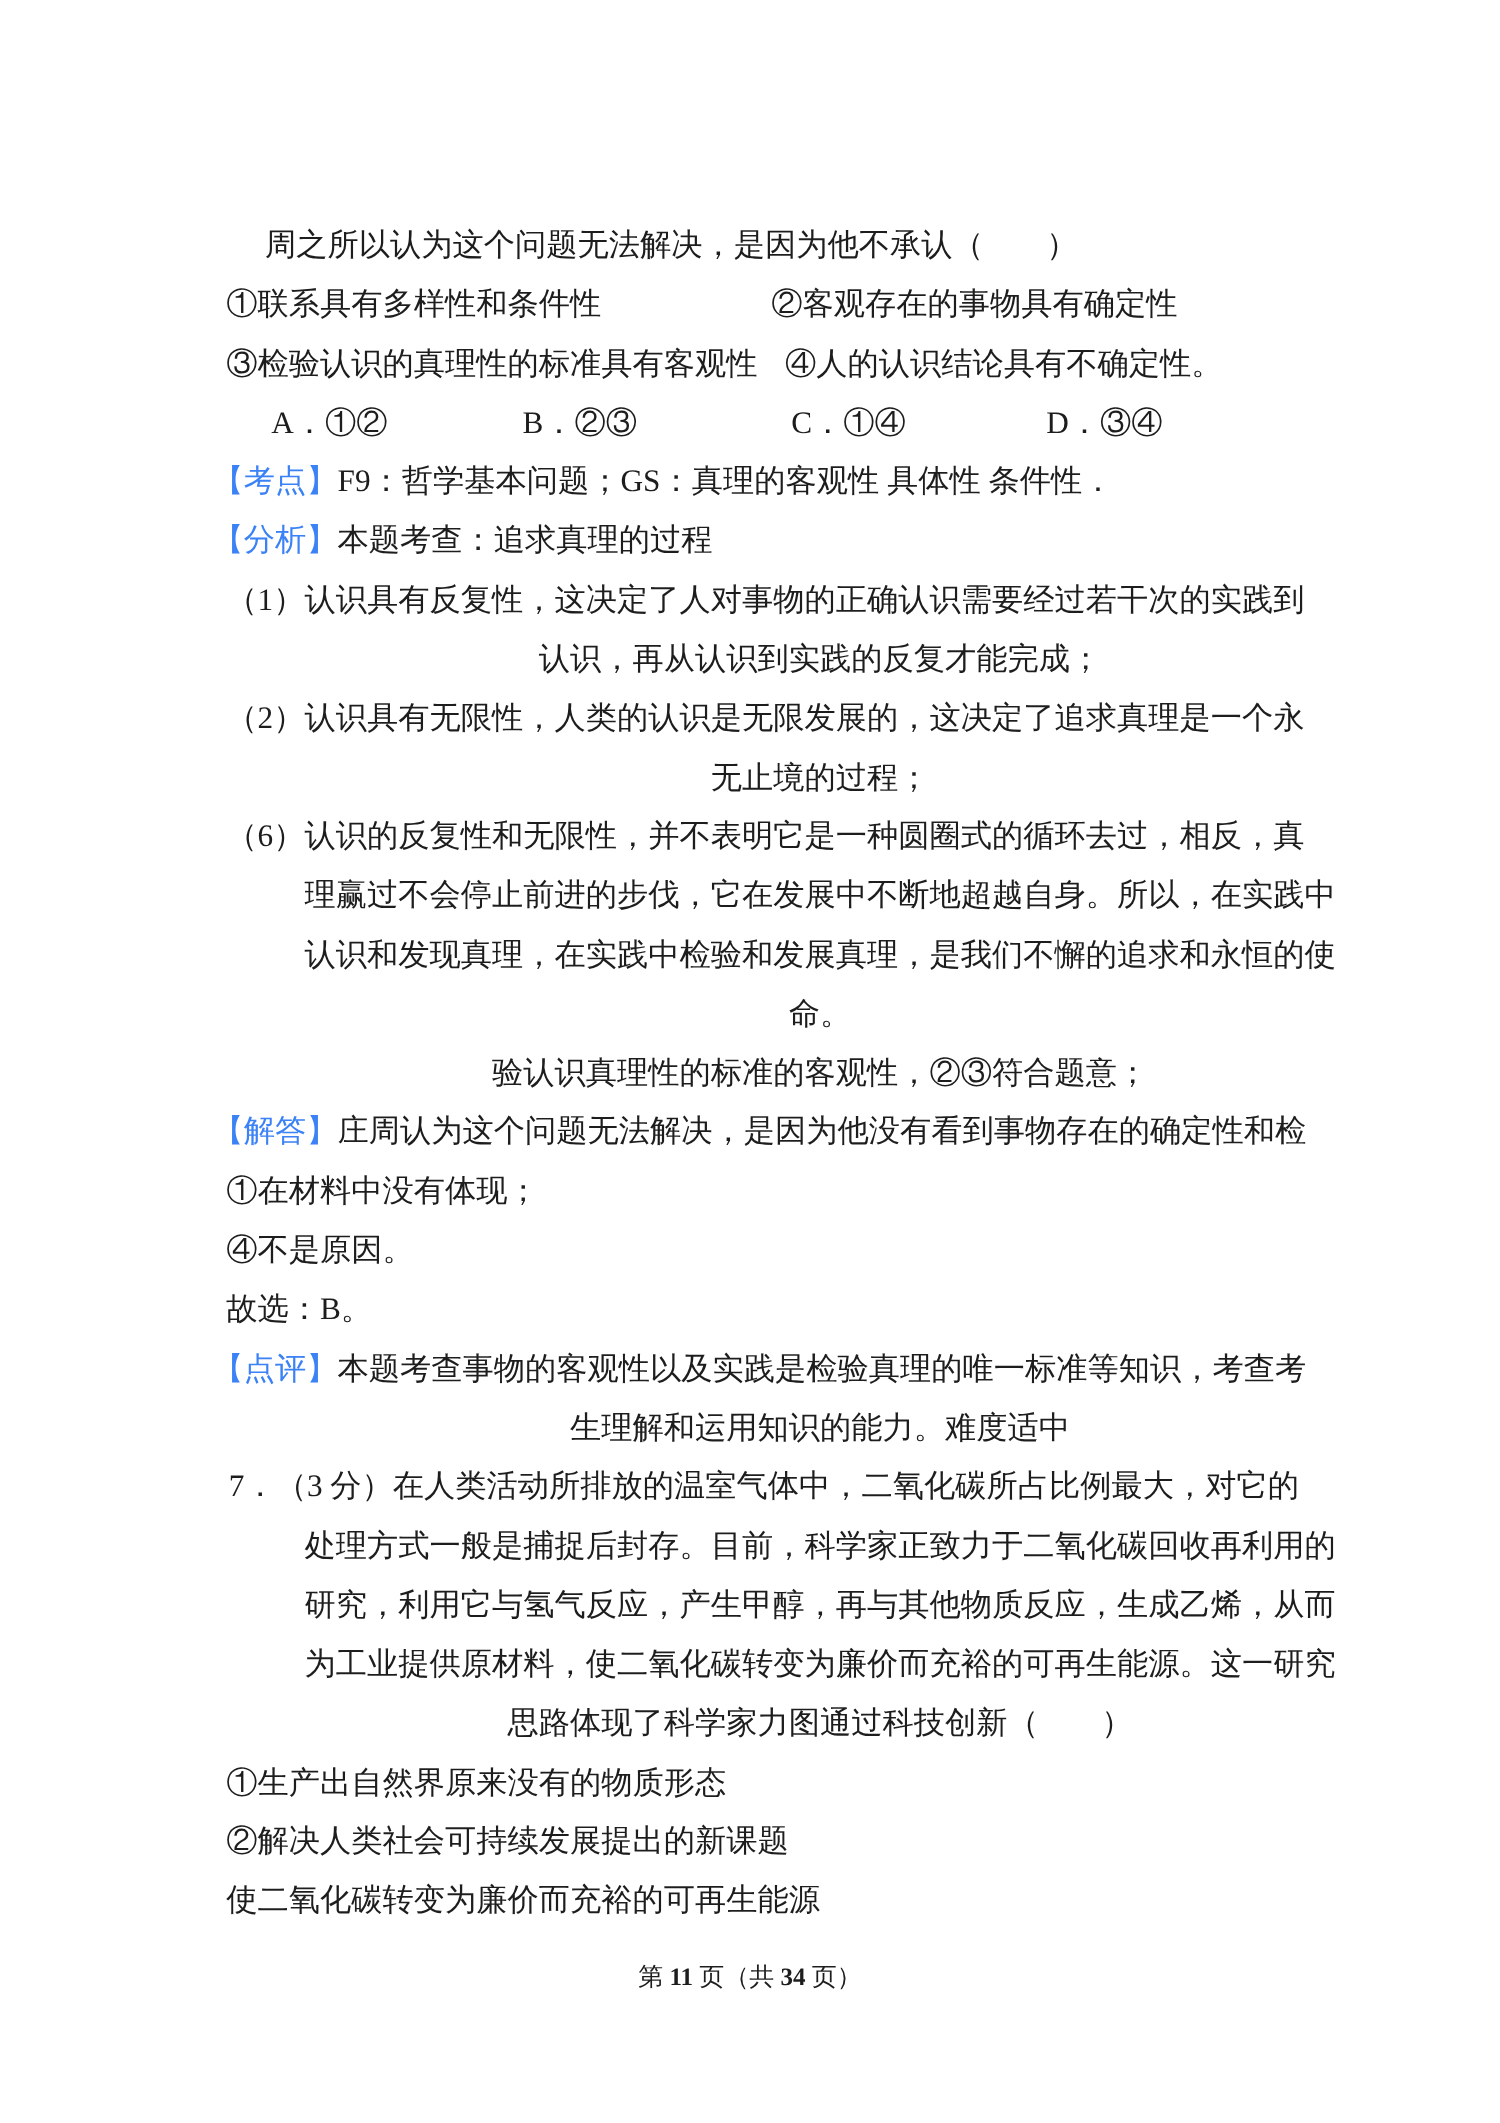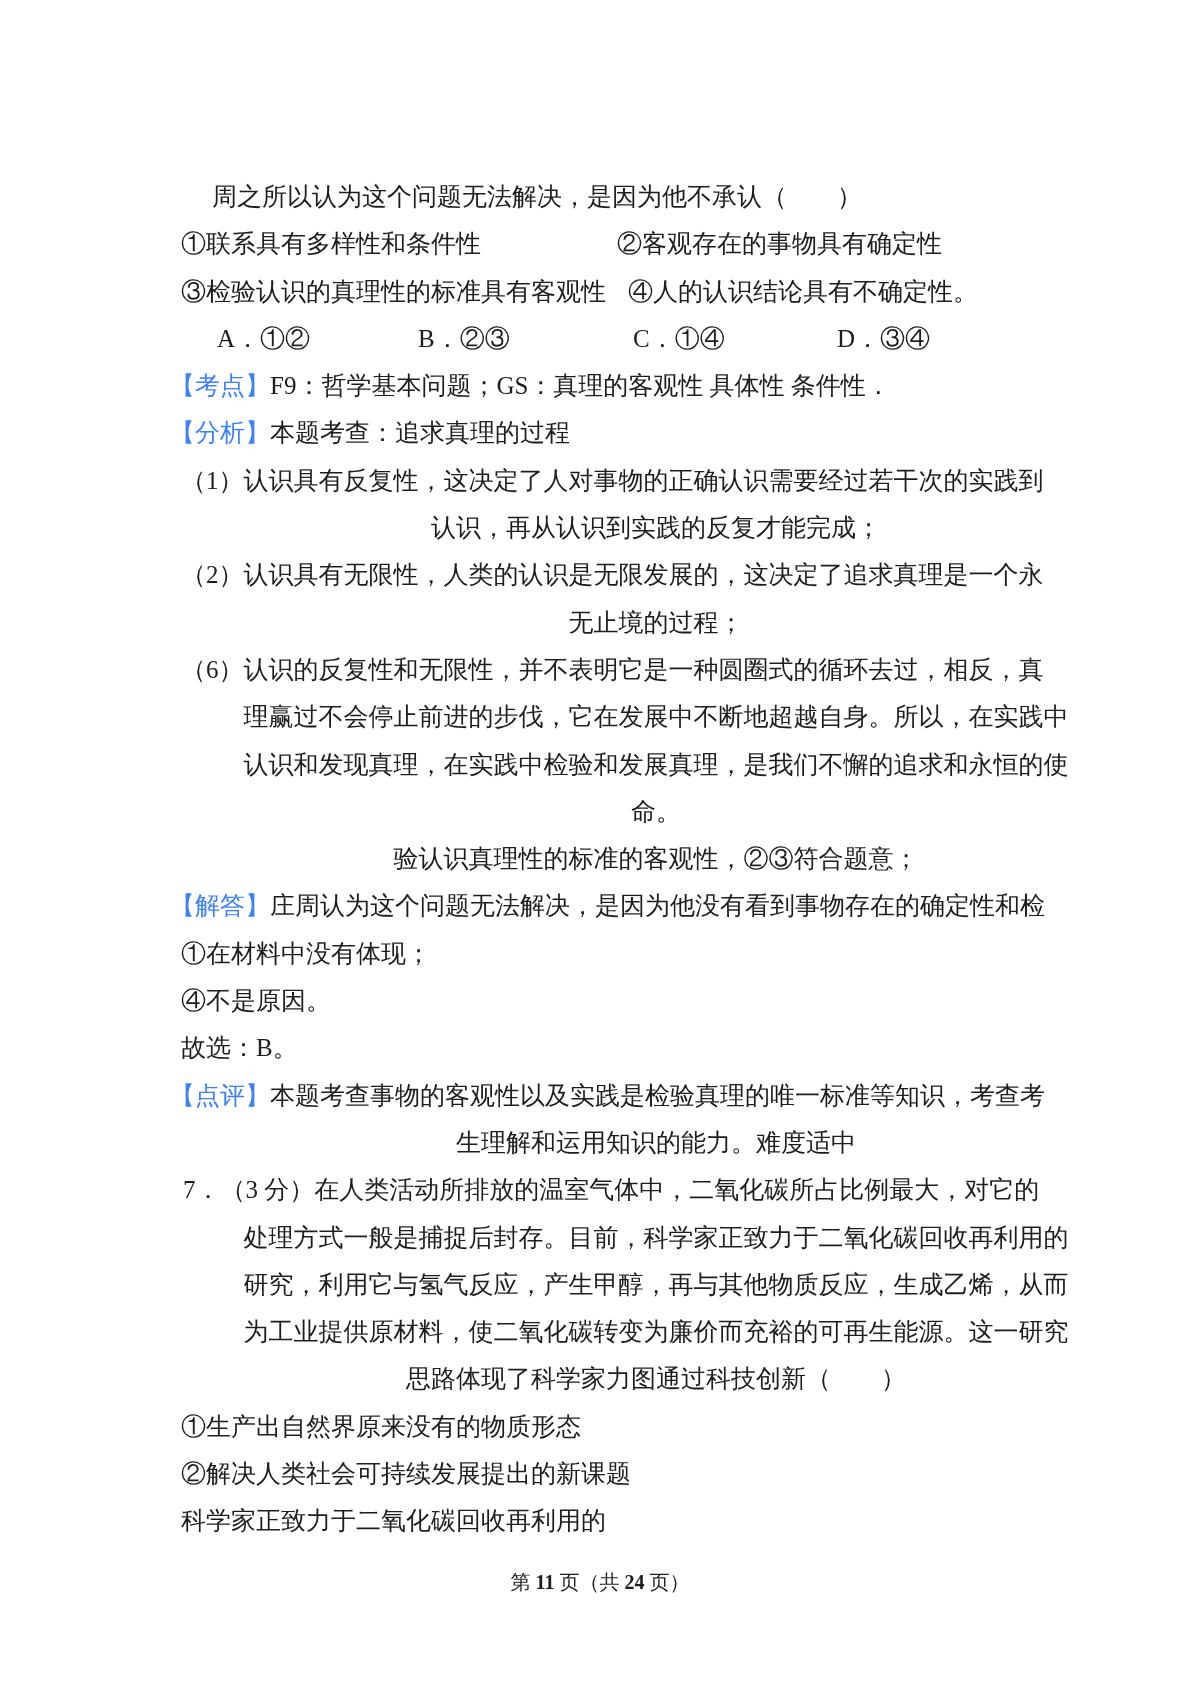--- a/index.html
+++ b/index.html
@@ -144,21 +144,21 @@
     <div class="line m-cont">
       <span>思路体现了科学家力图通过科技创新（　　）</span>
     </div>
     <div class="line m-base">
       <span>①生产出自然界原来没有的物质形态</span>
     </div>
     <div class="line m-base">
       <span>②解决人类社会可持续发展提出的新课题</span>
     </div>
     <div class="line m-base">
-      <span>科学家正致力于二氧化碳回收再利用的</span>
+      <span>使二氧化碳转变为廉价而充裕的可再生能源</span>
     </div>
 
   </div>
 
   <div class="footer">
-    <span>第 </span><span class="num">11</span><span> 页（共 </span><span class="num">24</span><span> 页）</span>
+    <span>第 </span><span class="num">11</span><span> 页（共 </span><span class="num">34</span><span> 页）</span>
   </div>
 </div>
 
 </body></html>

